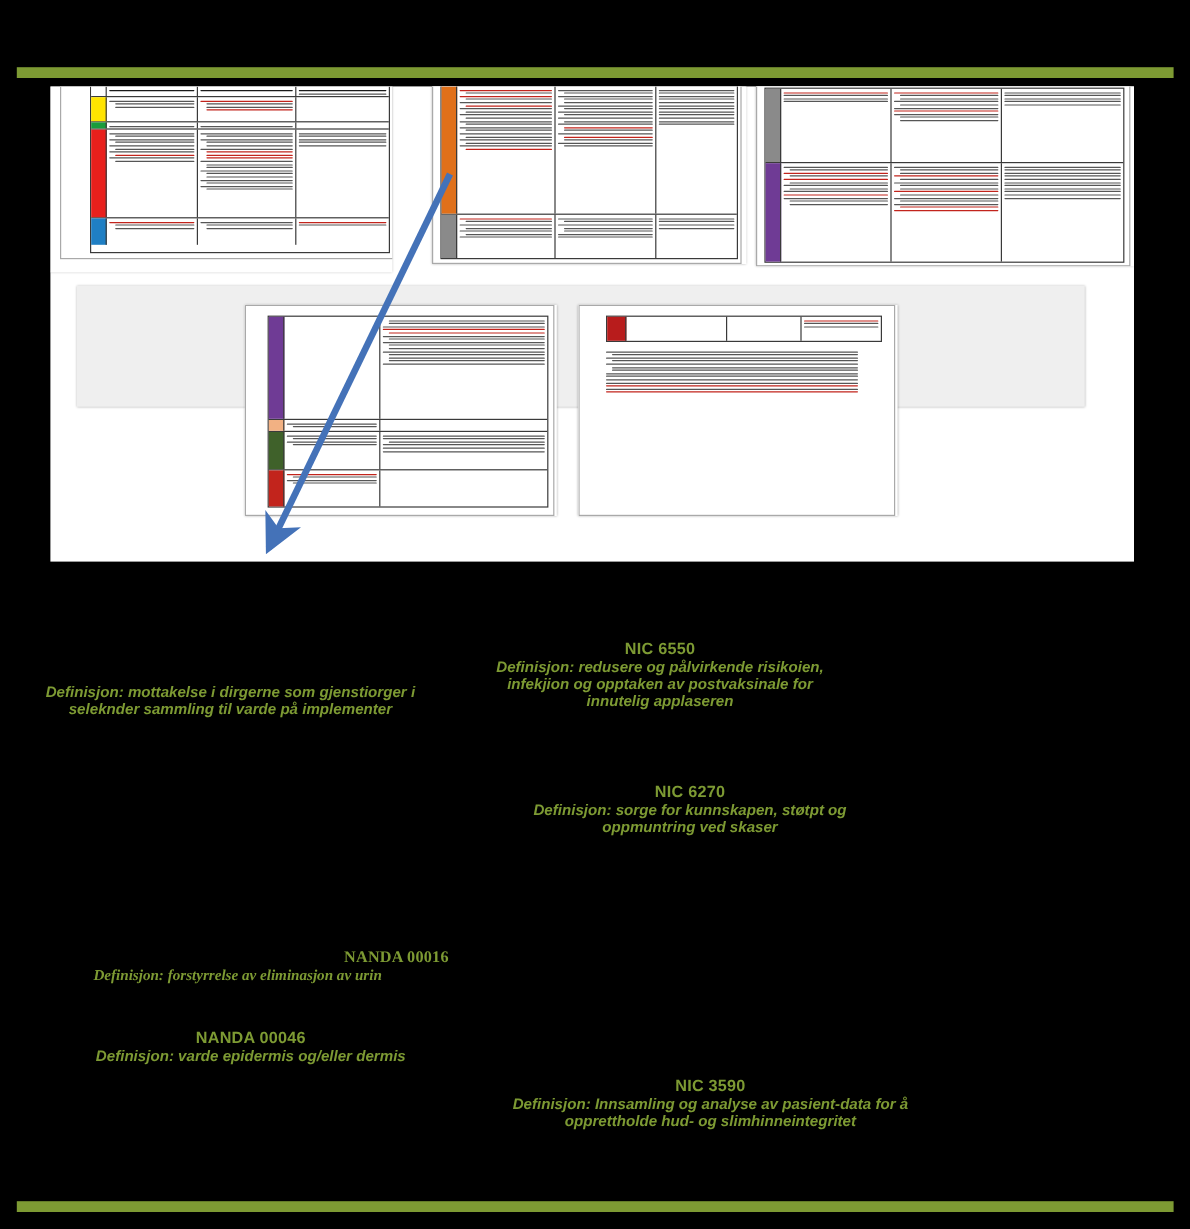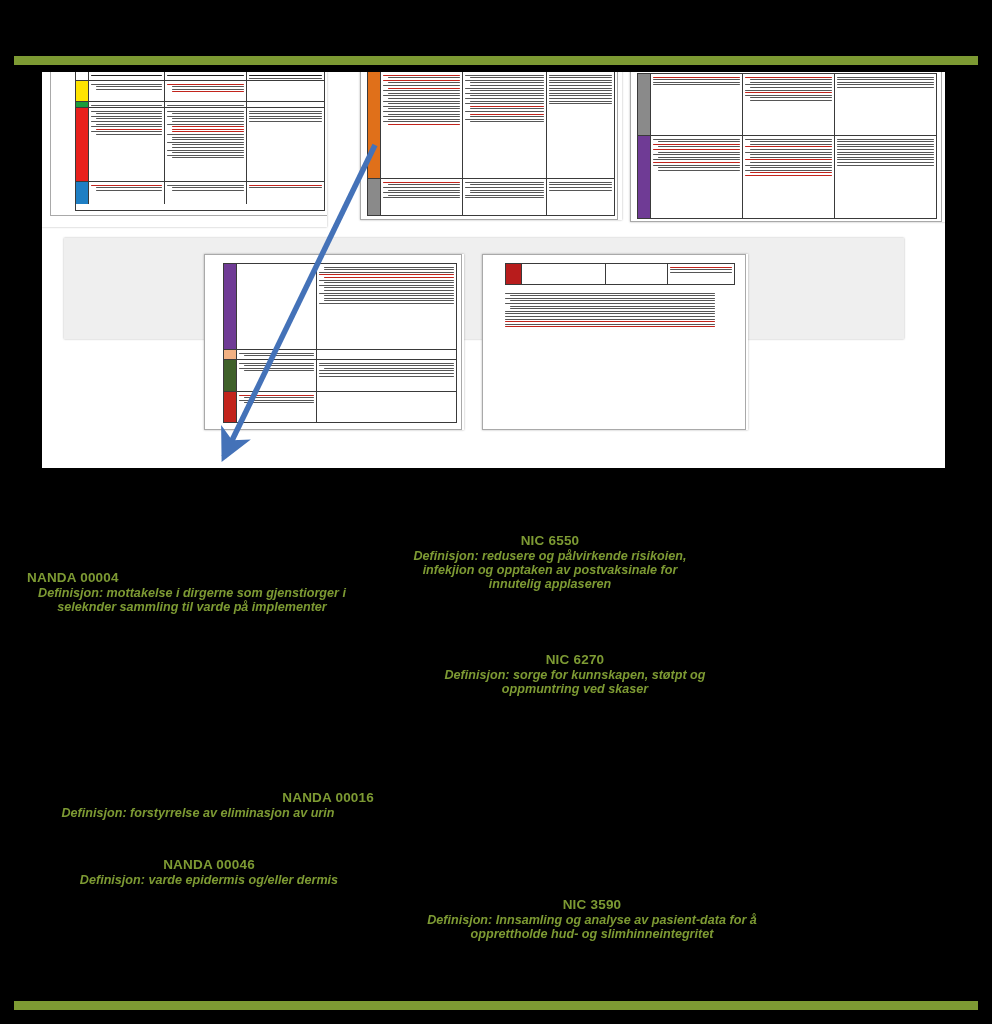--- a/index.html
+++ b/index.html
@@ -531,38 +531,37 @@
     <defs>
       <marker id="arrowhead" markerWidth="6" markerHeight="6" refX="5" refY="3" orient="auto">
         <path d="M0,0 L6,3 L0,6 L1.6,3 Z" fill="#4472b8"></path>
       </marker>
     </defs>
     <line x1="333" y1="73" x2="182" y2="385" stroke="#4472b8" stroke-width="5.5" marker-end="url(#arrowhead)"></line>
   </svg>
 </div>
 
 <div class="caption cap-left" style="left:27px; top:570px; width:330px;">
-  <span class="code">NANDA 00004</span>
   <span class="defn">Definisjon: mottakelse i dirgerne som gjenstiorger i seleknder sammling til varde på implementer</span>
 </div>
 
 <div class="caption cap-center" style="left:400px; top:533px; width:300px;">
   <span class="code">NIC 6550</span>
   <span class="defn">Definisjon: redusere og pålvirkende risikoien, infekjion og opptaken av postvaksinale for innutelig applaseren</span>
 </div>
 
 <div class="caption cap-center" style="left:420px; top:652px; width:310px;">
   <span class="code">NIC 6270</span>
   <span class="defn">Definisjon: sorge for kunnskapen, støtpt og oppmuntring ved skaser</span>
 </div>
 
 <div class="caption cap-center" style="left:22px; top:697px; width:352px;">
 </div>
 
-<div class="caption" style="left:22px; top:790px; width:352px;">
+<div class="caption" style="left:22px; top:790px; width:352px;font-family:Liberation Serif, serif;">
   <span class="code" style="text-align:right;">NANDA 00016</span>
   <span class="defn">Definisjon: forstyrrelse av eliminasjon av urin</span>
 </div>
 
 <div class="caption cap-center" style="left:33px; top:857px; width:352px;">
   <span class="code">NANDA 00046</span>
   <span class="defn">Definisjon: varde epidermis og/eller dermis</span>
 </div>
 
 <div class="caption cap-center" style="left:422px; top:897px; width:340px;">

